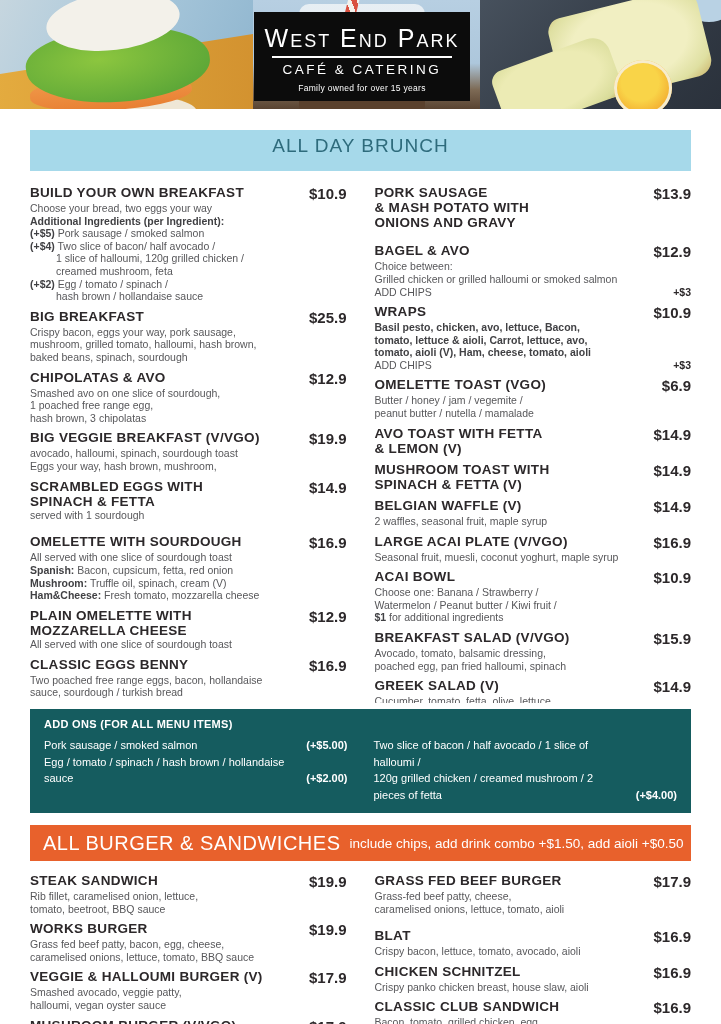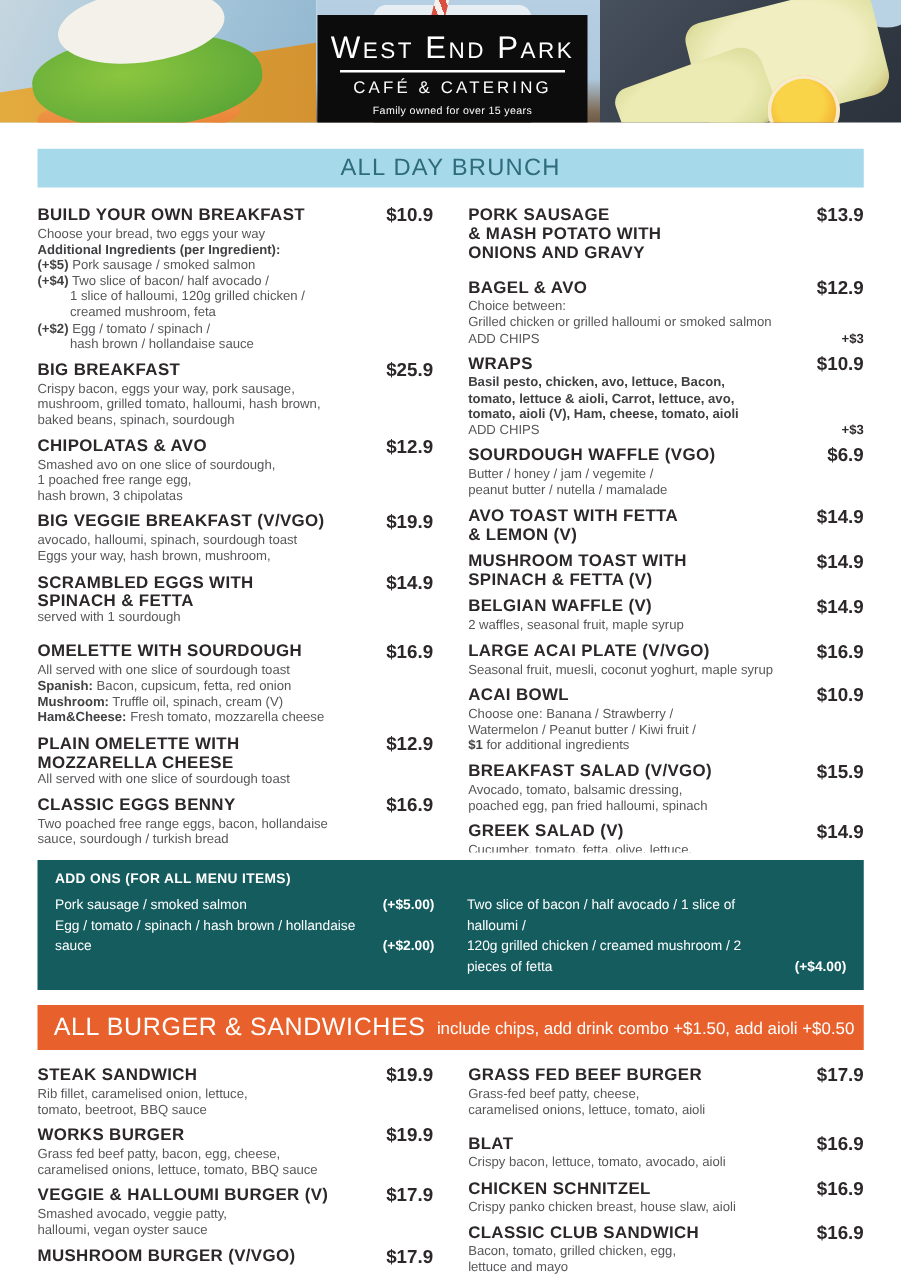--- a/index.html
+++ b/index.html
@@ -1,19 +1,19 @@
 <!DOCTYPE html>
 <html style="--banner-blue-bg: #a6d9ea; --banner-blue-text: #2e6b7c; --addons-bg: #155c5f; --burgers-bg: #e8612c; --heading: #2c282a; --body-text: #57575a;"><head>
 <meta charset="utf-8">
 <style>
   html,body{margin:0;padding:0;background:#e9e9e9;}
   .page{width:721px;height:1024px;margin:0 auto;background:#fff;position:relative;overflow:hidden;
         font-family:"Liberation Sans",sans-serif;color:#2c282a;}
   
-  .hdr{position:relative;height:98px;overflow:hidden;}
+  .hdr{position:relative;height:109px;overflow:hidden;}
   .ph{position:absolute;top:0;height:115px;overflow:hidden;}
   .ph-left{left:0;width:253px;background:linear-gradient(115deg,#c6d6df 0%,#a9c8db 45%,#8db4ce 100%);}
   .board{position:absolute;left:-18px;bottom:-38px;width:310px;height:100px;background:linear-gradient(100deg,#e5ad40,#d08e2d);transform:rotate(-9deg);}
   .bun-top{position:absolute;left:46px;top:-8px;width:134px;height:58px;background:#f3f1ea;border-radius:50%;transform:rotate(-7deg);}
   .lettuce{position:absolute;left:26px;top:28px;width:184px;height:74px;background:radial-gradient(ellipse at 40% 40%,#8cc63f,#4f9e35);border-radius:45% 55% 50% 60%;transform:rotate(-6deg);}
   .salmon{position:absolute;left:30px;top:76px;width:162px;height:34px;background:linear-gradient(#f09a4a,#e87f33);border-radius:40% 50% 45% 50%;transform:rotate(-4deg);}
   .bun-bottom{position:absolute;left:55px;top:94px;width:142px;height:36px;background:#efe7d6;border-radius:50%;}
   .ph-mid{left:253px;width:227px;background:linear-gradient(180deg,#b7cfe2 0%,#adc7dc 55%,#7d6a55 78%,#4e3827 100%);}
   .jar{position:absolute;left:46px;top:4px;width:126px;height:112px;background:linear-gradient(180deg,rgba(243,246,248,.8) 0 24px,rgba(130,98,66,.55) 30px,#5a412d 60%);border-radius:10px;}
   .straw{position:absolute;left:92px;top:-5px;width:11px;height:36px;transform:rotate(14deg);background:repeating-linear-gradient(55deg,#d95040 0 5px,#f4f1ec 5px 10px);border-radius:3px;}
@@ -22,21 +22,21 @@
   .logo-rule{width:180px;height:2px;background:#fff;margin:3px auto 4px;}
   .brand-sub{font-size:13.5px;letter-spacing:2.5px;}
   .tagline{font-size:8.5px;margin-top:6px;letter-spacing:.3px;}
   .ph-right{left:480px;width:241px;background:linear-gradient(135deg,#47515d 0%,#333b46 55%,#2a313b 100%);}
   .sky-corner{position:absolute;right:-12px;top:-12px;width:48px;height:34px;background:#b9d2e4;border-radius:50%;}
   .toast1{position:absolute;left:74px;top:2px;width:152px;height:90px;transform:rotate(-14deg);background:radial-gradient(ellipse at 50% 45%,#f1efc2 55%,#dfe0a2 80%,#cab269);border-radius:14px 20px 16px 22px;}
   .toast2{position:absolute;left:16px;top:52px;width:122px;height:64px;transform:rotate(-20deg);background:radial-gradient(ellipse at 45% 45%,#ecebb4 55%,#d9dc9a 85%,#c1a75e);border-radius:12px 18px 14px 18px;}
   .lemon{position:absolute;left:134px;top:60px;width:58px;height:56px;border-radius:50%;background:radial-gradient(circle at 45% 40%,#f9d448 0 40%,#f2a92e 75%,#e8951f);box-shadow:0 0 0 3px #f6eccd inset;}
   
   .content{padding:0 30px;}
-  .banner-blue{margin:21px 0 14px;height:31px;line-height:31px;text-align:center;
+  .banner-blue{margin:21px 0 14px;height:41px;line-height:31px;text-align:center;
     background:var(--banner-blue-bg,#a6d9ea);color:var(--banner-blue-text,#2e6b7c);
     font-size:19px;letter-spacing:1px;}
   .cols{display:flex;gap:28px;}
   .col{flex:1;min-width:0;}
   .cols.brunch{height:518px;overflow:hidden;}
   .cols.burgers{height:172px;overflow:hidden;}
   .item{margin-bottom:6px;}
   .item.gap{margin-top:13px;}
   .row{display:flex;justify-content:space-between;align-items:flex-start;}
   .nm{font-size:13.5px;font-weight:bold;line-height:1.12;white-space:pre-line;letter-spacing:.3px;color:var(--heading,#2c282a);}
@@ -203,21 +203,21 @@
             <div class="dl"><span class="dtxt"><span class="b">Basil pesto, chicken, avo, lettuce, Bacon,</span></span></div>
             <div class="dl"><span class="dtxt"><span class="b">tomato, lettuce &amp; aioli, Carrot, lettuce, avo,</span></span></div>
             <div class="dl"><span class="dtxt"><span class="b">tomato, aioli (V), Ham, cheese, tomato, aioli</span></span></div>
             <div class="dl flexline">
               <span class="dtxt"><span>ADD CHIPS</span></span>
               <span class="rp">+$3</span>
             </div>
           </div>
           <div class="item">
             <div class="row">
-              <div class="nm">SOURDOUGH WAFFLE (VGO)</div>
+              <div class="nm">OMELETTE TOAST (VGO)</div>
               <div class="pr">$6.9</div>
             </div>
             <div class="dl"><span class="dtxt"><span>Butter / honey / jam / vegemite /</span></span></div>
             <div class="dl"><span class="dtxt"><span>peanut butter / nutella / mamalade</span></span></div>
           </div>
           <div class="item">
             <div class="row">
               <div class="nm">AVO TOAST WITH FETTA
 &amp; LEMON (V)</div>
               <div class="pr">$14.9</div>

